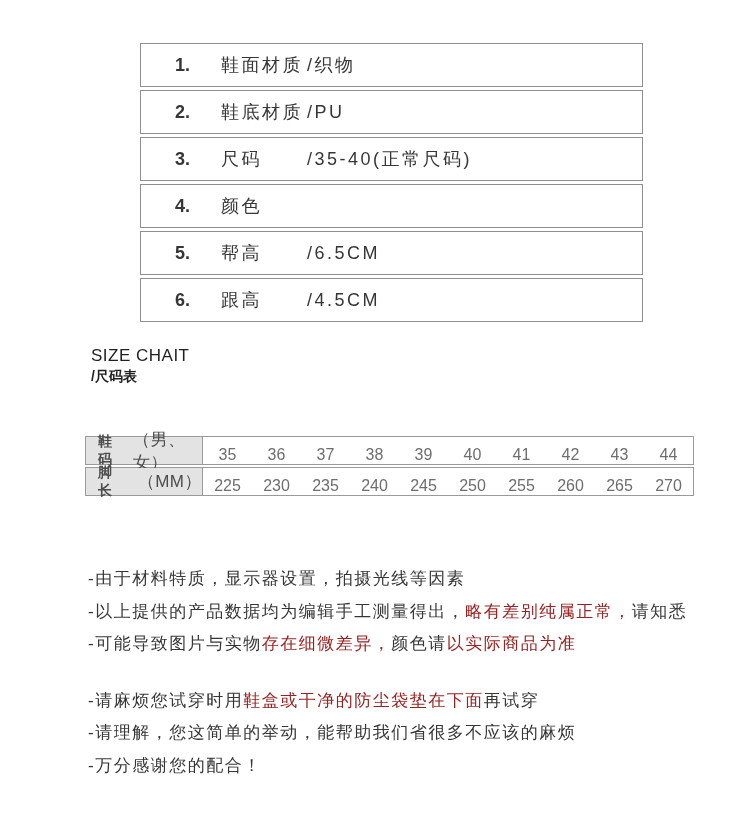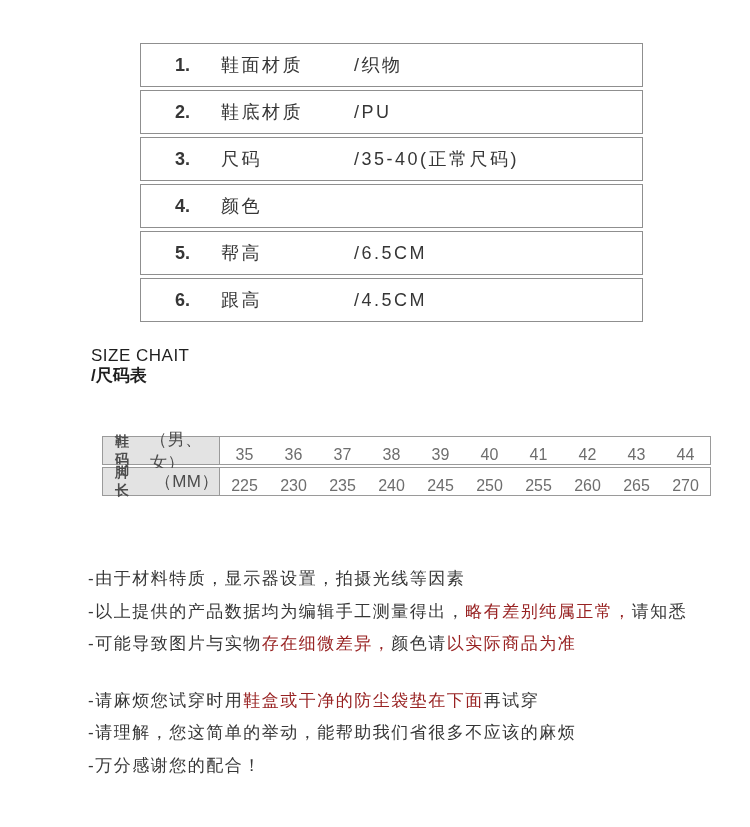--- a/index.html
+++ b/index.html
@@ -20,27 +20,27 @@
   }
   
   .spec-table{position:absolute;left:140px;top:43px;width:503px;}
   .spec-row{
     height:44px;border:1px solid var(--tb);background:#fff;
     display:flex;align-items:center;padding-left:34px;margin-bottom:3px;
     font-size:18px;letter-spacing:2.5px;color:var(--text);
   }
   .s-num{width:46px;letter-spacing:0;font-weight:600;flex:none;}
   .s-label{min-width:86px;flex:none;}
-  .s-value{white-space:nowrap;margin-left:47px;}
+  .s-value{white-space:nowrap;}
   
   .size-heading{position:absolute;left:91px;top:346px;color:#1f1f1f;}
   .h-en{font-size:17px;font-weight:400;letter-spacing:.5px;line-height:20px;}
-  .h-zh{font-size:17px;font-weight:800;line-height:20px;}
+  .h-zh{font-size:14px;font-weight:800;line-height:20px;}
   
-  .size-table{position:absolute;left:102px;top:436px;width:609px;}
+  .size-table{position:absolute;left:85px;top:436px;width:609px;}
   .size-row{
     height:29px;border:1px solid var(--sb);background:#fff;
     display:flex;align-items:stretch;margin-bottom:2px;
   }
   .size-head{
     width:117px;flex:none;background:var(--shbg);
     border-right:1px solid var(--sb);
     display:flex;align-items:center;padding-left:12px;
     color:var(--sht);font-weight:700;font-size:14px;letter-spacing:.5px;
   }

